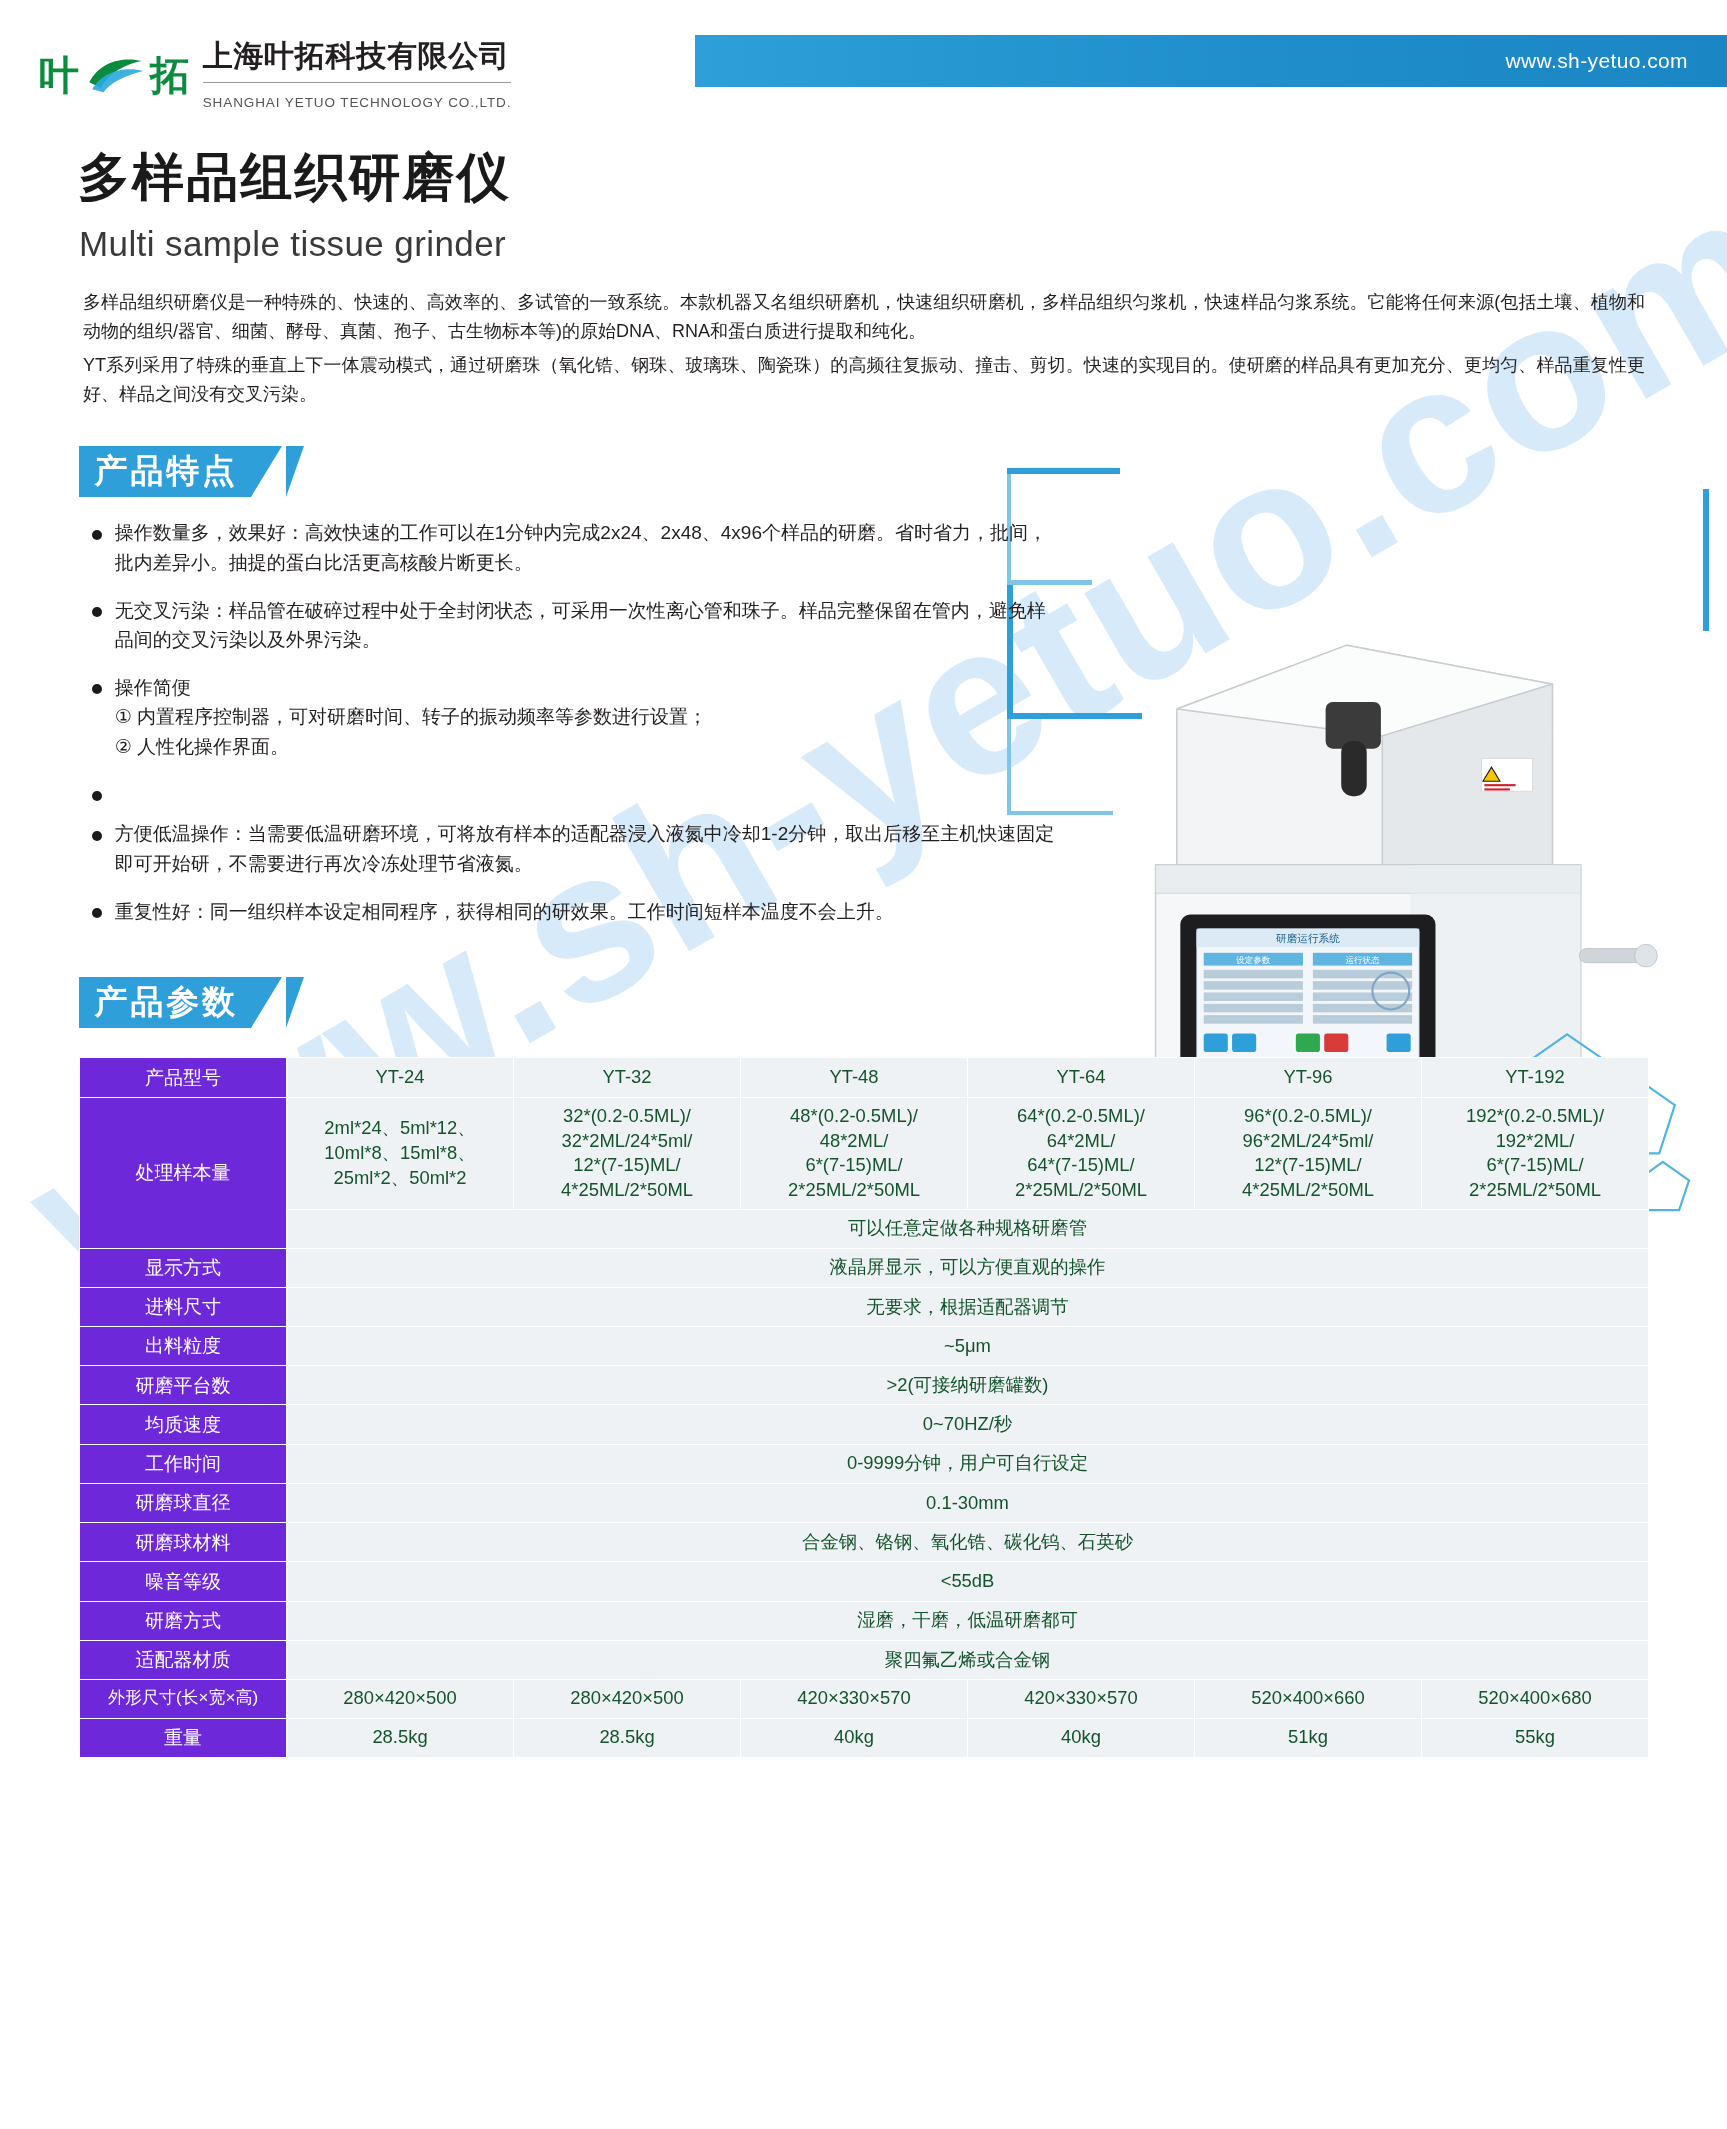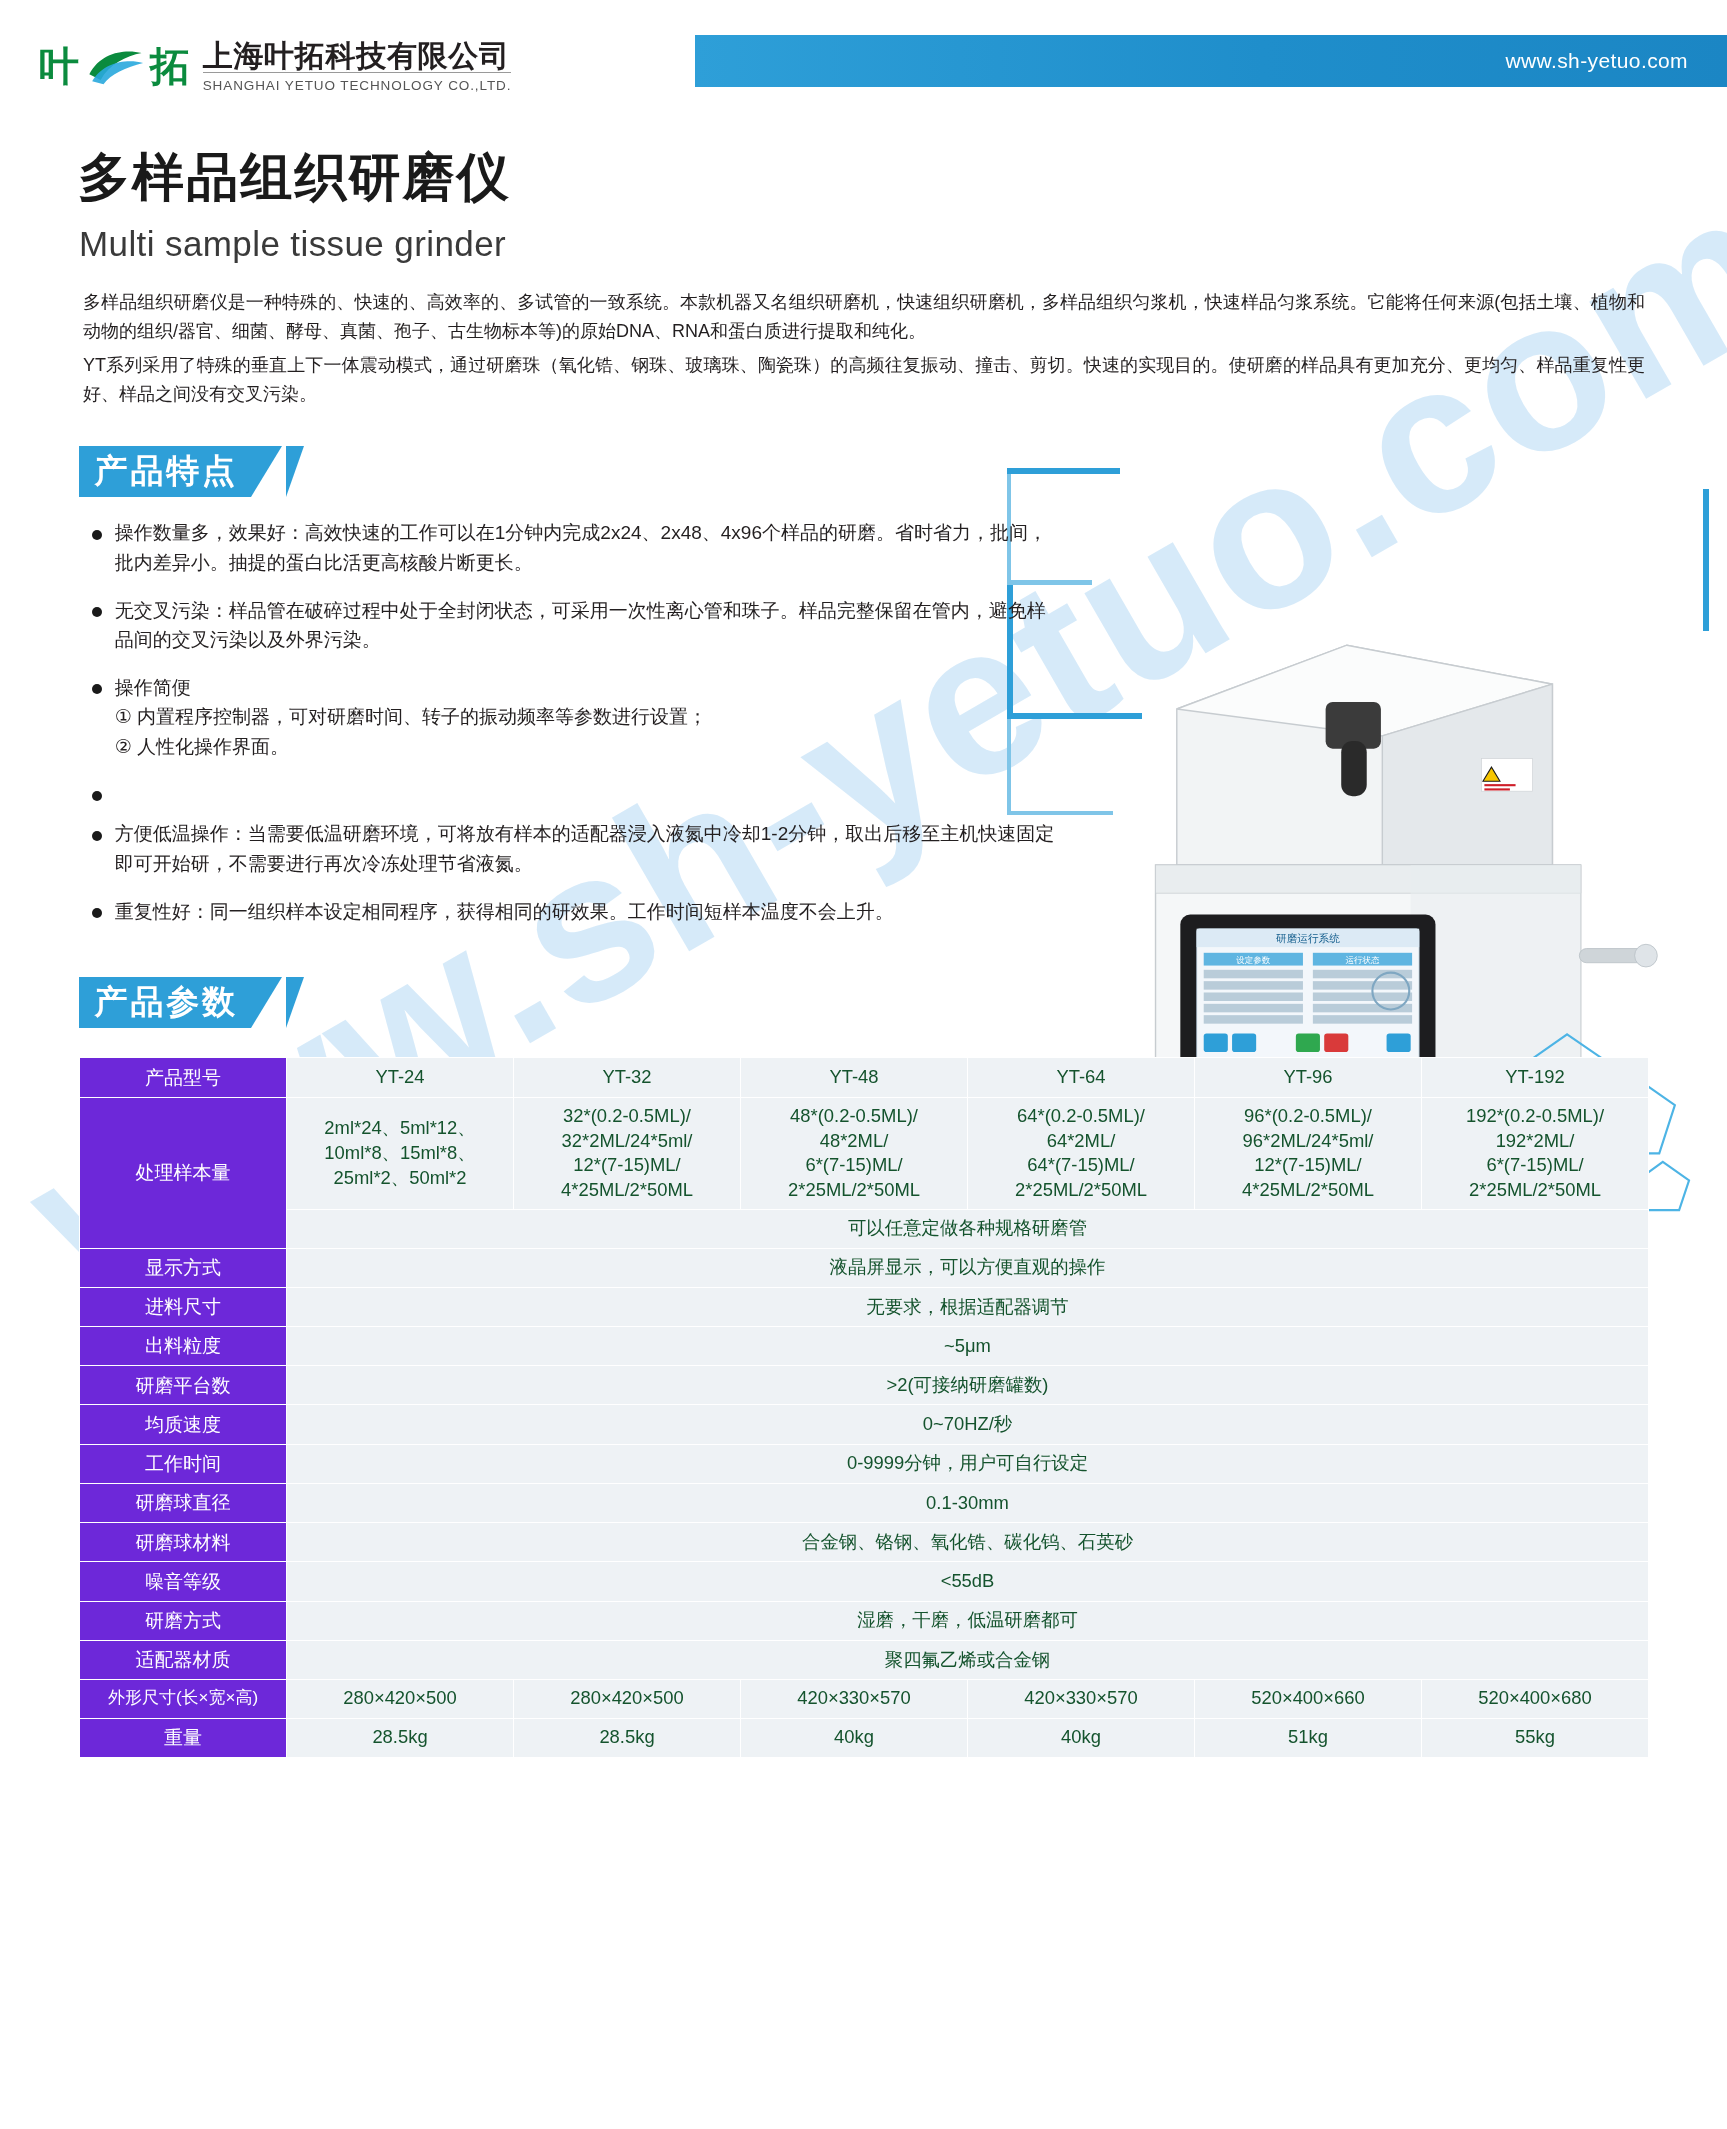--- a/index.html
+++ b/index.html
@@ -72,22 +72,22 @@
     font-weight: bold;
     color: #231f20;
     letter-spacing: 0.7px;
     line-height: 1.1;
   }
   .company-en {
     font-size: 13.5px;
     color: #555;
     letter-spacing: 0.9px;
     border-top: 1.4px solid #9a9a9a;
-    padding-top: 5px;
-    margin-top: 0;
+    padding-top: 12px;
+    margin-top: 10px;
   }
   .url-bar {
     position: absolute;
     left: 695px;
     top: 35px;
     right: 0;
     height: 52px;
     background: linear-gradient(90deg, #2e9fd8 0%, #1f8ecb 55%, #1b86c4 100%);
     display: flex;
     align-items: center;

